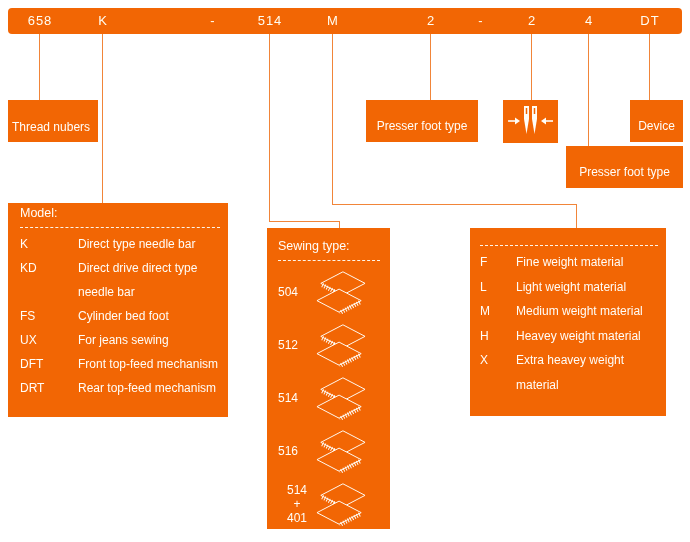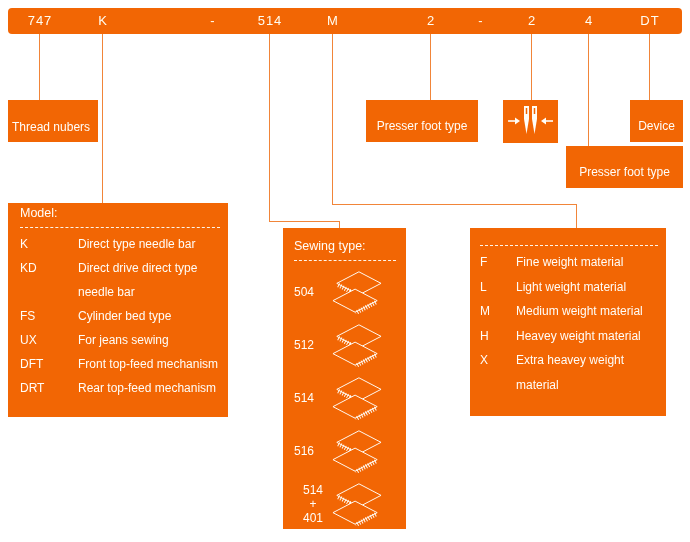--- a/index.html
+++ b/index.html
@@ -39,21 +39,21 @@
     font-size:12px;color:#fffdf8;box-sizing:border-box;
   }
   .bx-thread {left:8px;  top:100px;width:90px; height:42px;padding:0 3px 8px 4px;}
   .bx-press1 {left:366px;top:100px;width:112px;height:42px;padding:0 0 9px 0;justify-content:center;}
   .bx-needle {left:503px;top:100px;width:55px; height:43px;align-items:center;justify-content:center;padding:0;}
   .bx-device {left:630px;top:100px;width:53px; height:42px;padding:4px 0 9px 0;justify-content:center;}
   .bx-press2 {left:566px;top:146px;width:117px;height:42px;padding:0 0 9px 0;justify-content:center;}
   
   .bigbox{position:absolute;box-sizing:border-box;font-size:12px;color:#fffdf8;}
   .bx-model{left:8px;top:203px;width:220px;height:214px;padding:3px 8px 0 12px;}
-  .bx-sewtype{left:267px;top:228px;width:123px;height:301px;padding:11px 10px 0 11px;margin-left:16px;}
+  .bx-sewtype{left:267px;top:228px;width:123px;height:301px;padding:11px 10px 0 11px;}
   .bx-material{left:470px;top:228px;width:196px;height:188px;padding:11px 8px 0 10px;}
   .boxtitle{font-size:12.5px;line-height:15px;}
   .dashsep{border:none;border-top:1px dashed rgba(255,252,244,0.95);margin:6px 0 4px 0;}
   
   .defgrid{display:grid;line-height:24px;}
   .g-model{grid-template-columns:58px 1fr;}
   .g-material{grid-template-columns:36px 1fr;line-height:24.5px;}
   .defgrid .term{white-space:nowrap;}
   
   .stentry{display:flex;align-items:center;height:53px;}
@@ -71,21 +71,21 @@
       <path d="M6.5,14.8 L27.5,25.8" stroke="#fffdf8" stroke-width="4.5" fill="none" stroke-dasharray="1,1.6"></path>
       <polygon points="24,19 47,31 24,43 1,31" fill="#f26604" stroke="#fffdf8" stroke-width="1"></polygon>
       <path d="M45.5,32.8 L24.5,43.8" stroke="#fffdf8" stroke-width="4.5" fill="none" stroke-dasharray="1,1.6"></path>
     </g>
   </defs>
 </svg>
 
 <div class="page">
 
   <div class="codebar orange">
-    <span class="seg s0">747</span>
+    <span class="seg s0">658</span>
     <span class="seg s1">K</span>
     <span class="seg s2">-</span>
     <span class="seg s3">514</span>
     <span class="seg s4">M</span>
     <span class="seg s5">2</span>
     <span class="seg s6">-</span>
     <span class="seg s7">2</span>
     <span class="seg s8">4</span>
     <span class="seg s9">DT</span>
   </div>
@@ -134,21 +134,21 @@
 
   <div class="bigbox orange bx-model">
     <div class="boxtitle">Model:</div>
     <hr class="dashsep">
     <div class="defgrid g-model">
       <span class="term">K</span>
       <span class="desc">Direct type needle bar</span>
       <span class="term">KD</span>
       <span class="desc">Direct drive direct type needle bar</span>
       <span class="term">FS</span>
-      <span class="desc">Cylinder bed type</span>
+      <span class="desc">Cylinder bed foot</span>
       <span class="term">UX</span>
       <span class="desc">For jeans sewing</span>
       <span class="term">DFT</span>
       <span class="desc">Front top-feed mechanism</span>
       <span class="term">DRT</span>
       <span class="desc">Rear top-feed mechanism</span>
     </div>
   </div>
 
   <div class="bigbox orange bx-sewtype">

